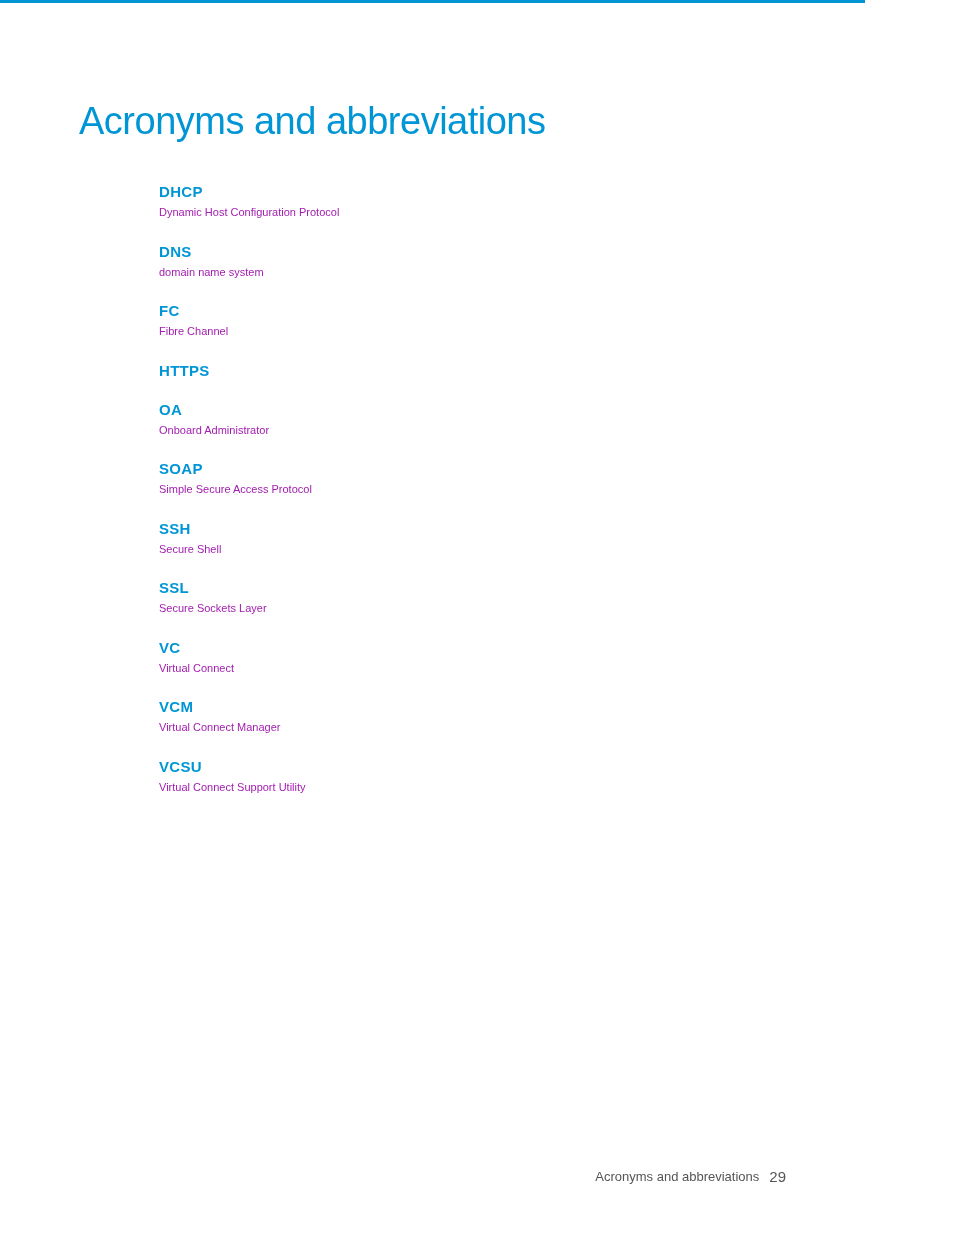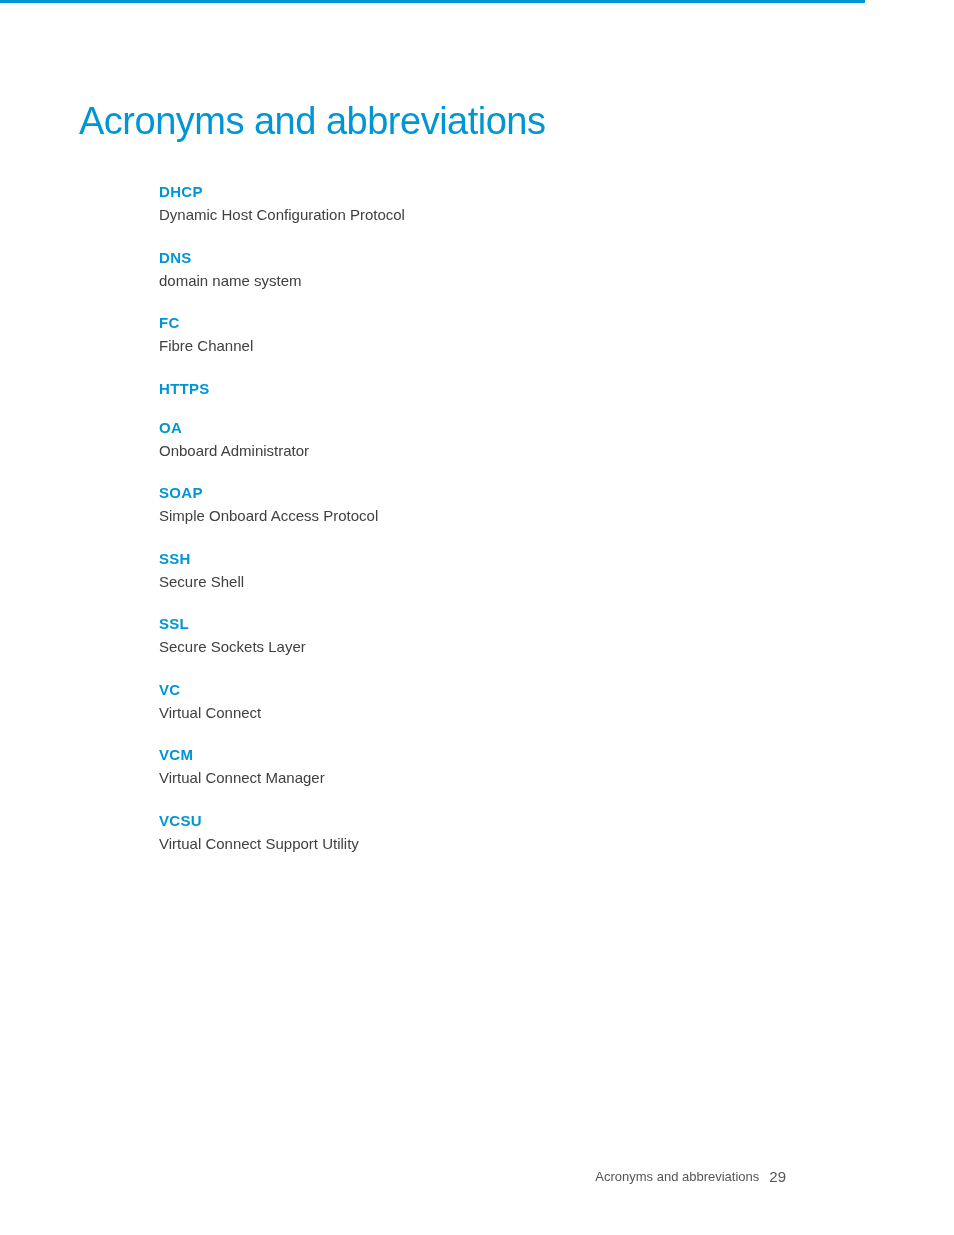--- a/index.html
+++ b/index.html
@@ -52,22 +52,22 @@
     .acronym-term {
       font-size: 15px;
       font-weight: 600;
       color: #0096d6;
       margin-bottom: 4px;
       letter-spacing: 0.3px;
       margin-top: 12px;
     }
 
     .acronym-definition {
-      font-size: 15px;
-      color: #404040;
+      font-size: 11px;
+      color: #a21caf;
       line-height: 1.5;
     }
 
     .page-footer {
       position: absolute;
       bottom: 50px;
       right: 79px;
       font-size: 13px;
       color: #555555;
       display: flex;
@@ -109,21 +109,21 @@
       </div>
       <div class="acronym-entry">
         <div class="acronym-term">HTTPS</div>
       </div>
       <div class="acronym-entry">
         <div class="acronym-term">OA</div>
         <div class="acronym-definition">Onboard Administrator</div>
       </div>
       <div class="acronym-entry">
         <div class="acronym-term">SOAP</div>
-        <div class="acronym-definition">Simple Onboard Access Protocol</div>
+        <div class="acronym-definition">Simple Secure Access Protocol</div>
       </div>
       <div class="acronym-entry">
         <div class="acronym-term">SSH</div>
         <div class="acronym-definition">Secure Shell</div>
       </div>
       <div class="acronym-entry">
         <div class="acronym-term">SSL</div>
         <div class="acronym-definition">Secure Sockets Layer</div>
       </div>
       <div class="acronym-entry">

